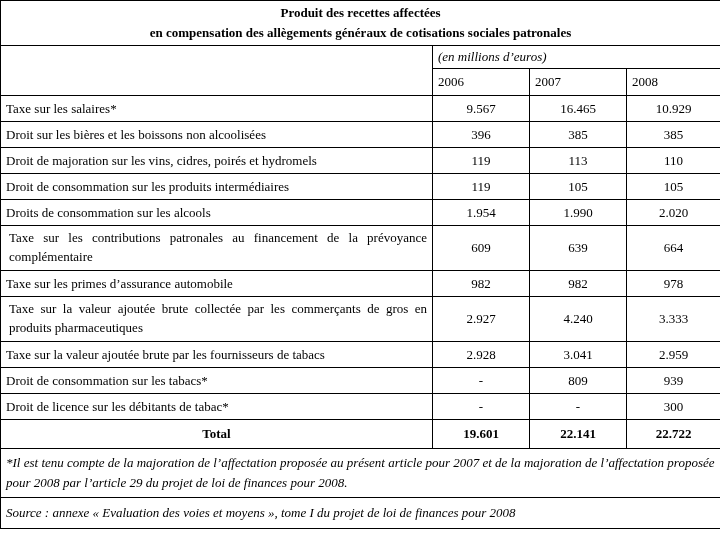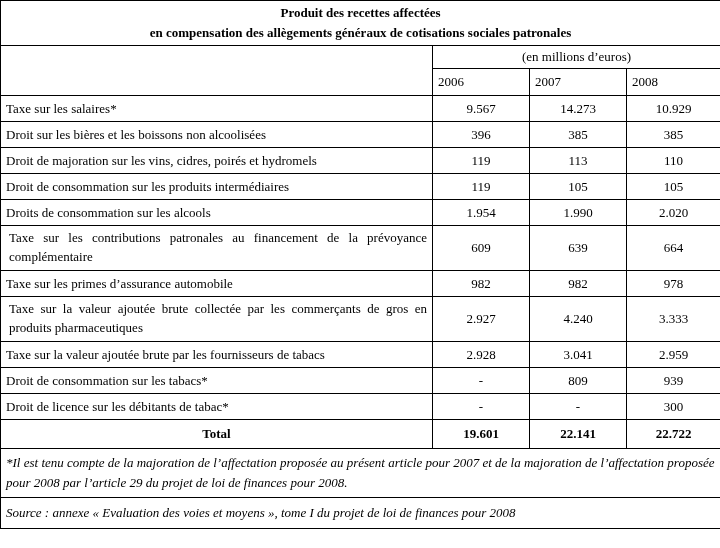--- a/index.html
+++ b/index.html
@@ -29,21 +29,22 @@
   }
   td.title-cell {
     text-align: center;
     font-weight: bold;
     font-size: 14px;
     height: 42px;
     line-height: 1.55;
     padding: 2px 4px;
   }
   td.unit-cell {
-    text-align: center;
+    text-align: left;
+    font-style: italic;
     font-size: 13.5px;
     height: 20px;
     padding-right: 8px;
   }
   td.corner-cell {
     border: 1px solid #000000;
   }
   td.year-cell {
     font-weight: normal;
     font-size: 14px;
@@ -114,21 +115,21 @@
 
     <tr>
       <td class="year-cell">2006</td>
       <td class="year-cell">2007</td>
       <td class="year-cell">2008</td>
     </tr>
 
     <tr>
       <td class="label-cell">Taxe sur les salaires*</td>
       <td class="value-cell">9.567</td>
-      <td class="value-cell">14.273</td>
+      <td class="value-cell">16.465</td>
       <td class="value-cell">10.929</td>
     </tr>
     <tr>
       <td class="label-cell">Droit sur les bières et les boissons non alcoolisées</td>
       <td class="value-cell">396</td>
       <td class="value-cell">385</td>
       <td class="value-cell">385</td>
     </tr>
     <tr>
       <td class="label-cell">Droit de majoration sur les vins, cidres, poirés et hydromels</td>

